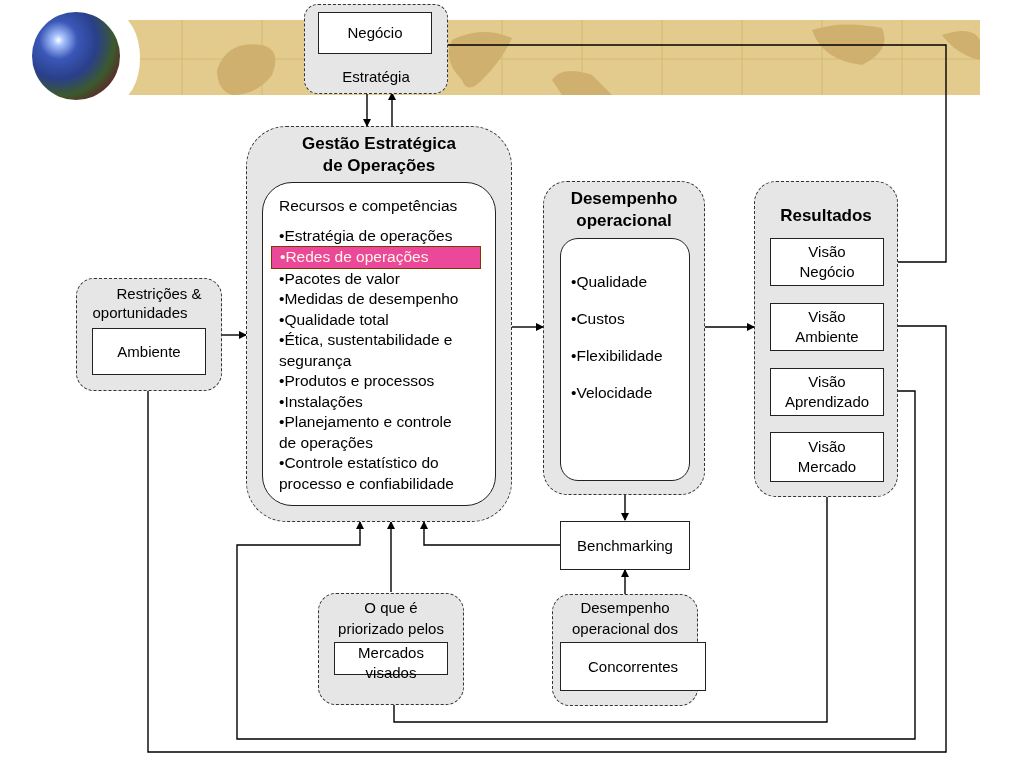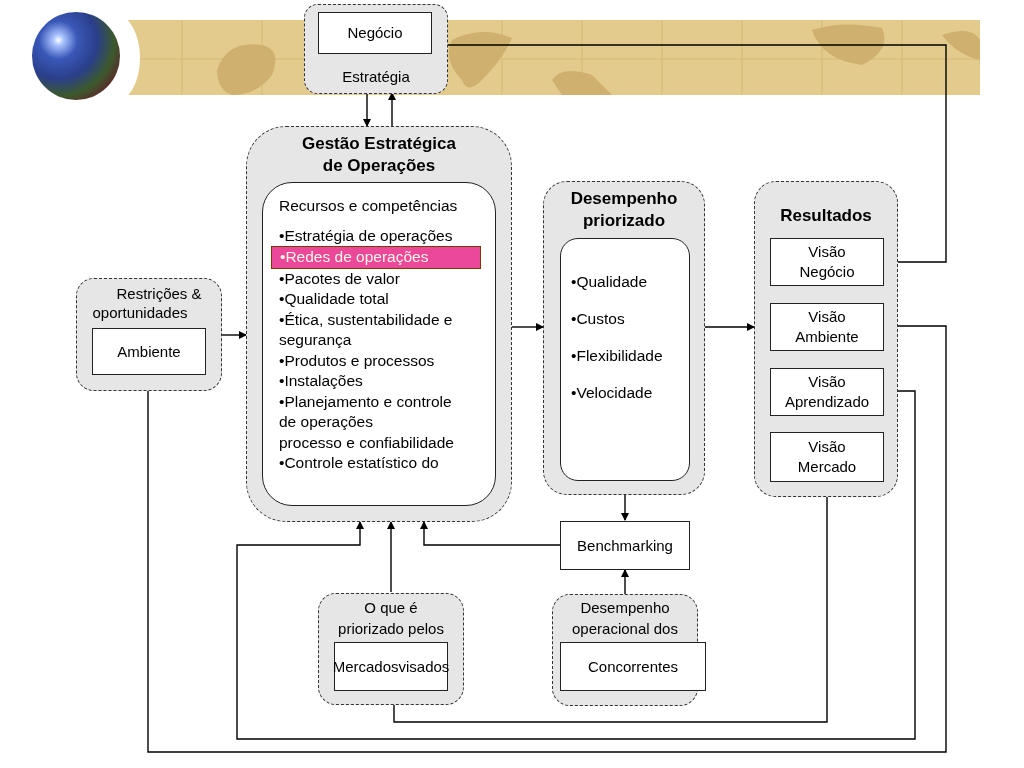--- a/index.html
+++ b/index.html
@@ -93,41 +93,42 @@
 
 <div class="group" style="left:246px;top:126px;width:266px;height:396px;border-radius:40px;"></div>
 <div class="gtitle" style="left:246px;top:133px;width:266px;">Gestão Estratégica</div>
 <div class="gtitle" style="left:246px;top:155px;width:266px;">de Operações</div>
 <div class="box" style="left:262px;top:182px;width:234px;height:324px;border-radius:30px;"></div>
 <div class="list" style="left:279px;top:196px;">
   <div class="li" style="margin-bottom:9px;">Recursos e competências</div>
   <div class="li">•Estratégia de operações</div>
   <div class="li hl">•Redes de operações</div>
   <div class="li">•Pacotes de valor</div>
+  <div class="li">•Medidas de desempenho</div>
   <div class="li">•Qualidade total</div>
   <div class="li">•Ética, sustentabilidade e</div>
   <div class="li">segurança</div>
   <div class="li">•Produtos e processos</div>
   <div class="li">•Instalações</div>
   <div class="li">•Planejamento e controle</div>
   <div class="li">de operações</div>
+  <div class="li">•Controle estatístico do</div>
   <div class="li">processo e confiabilidade</div>
-  <div class="li">•Controle estatístico do</div>
 </div>
 
 <div class="group" style="left:76px;top:278px;width:146px;height:113px;"></div>
 <div class="glabel" style="left:76px;top:284px;width:166px;">Restrições &amp;</div>
 <div class="glabel" style="left:76px;top:303px;width:128px;">oportunidades</div>
 <div class="box" style="left:92px;top:328px;width:114px;height:47px;">
   <span>Ambiente</span>
 </div>
 
 <div class="group" style="left:543px;top:181px;width:162px;height:314px;border-radius:24px;"></div>
 <div class="gtitle" style="left:543px;top:188px;width:162px;">Desempenho</div>
-<div class="gtitle" style="left:543px;top:210px;width:162px;">priorizado</div>
+<div class="gtitle" style="left:543px;top:210px;width:162px;">operacional</div>
 <div class="box" style="left:560px;top:238px;width:130px;height:243px;border-radius:18px;"></div>
 <div class="list perf" style="left:571px;top:263px;">
   <div class="li">•Qualidade</div>
   <div class="li">•Custos</div>
   <div class="li">•Flexibilidade</div>
   <div class="li">•Velocidade</div>
 </div>
 
 <div class="group" style="left:754px;top:181px;width:144px;height:316px;border-radius:22px;"></div>
 <div class="gtitle" style="left:754px;top:205px;width:144px;">Resultados</div>
@@ -148,21 +149,21 @@
   <span>Mercado</span>
 </div>
 
 <div class="box" style="left:560px;top:521px;width:130px;height:49px;">
   <span>Benchmarking</span>
 </div>
 
 <div class="group" style="left:318px;top:593px;width:146px;height:112px;"></div>
 <div class="glabel" style="left:318px;top:598px;width:146px;">O que é</div>
 <div class="glabel" style="left:318px;top:619px;width:146px;">priorizado pelos</div>
-<div class="box" style="left:334px;top:642px;width:114px;height:49px;flex-direction:row;">
+<div class="box" style="left:334px;top:642px;width:114px;height:33px;flex-direction:column;justify-content:space-between;">
   <span>Mercados</span>
   <span>visados</span>
 </div>
 
 <div class="group" style="left:552px;top:594px;width:146px;height:112px;"></div>
 <div class="glabel" style="left:552px;top:598px;width:146px;">Desempenho</div>
 <div class="glabel" style="left:552px;top:619px;width:146px;">operacional dos</div>
 <div class="box" style="left:560px;top:642px;width:146px;height:49px;">
   <span>Concorrentes</span>
 </div>

